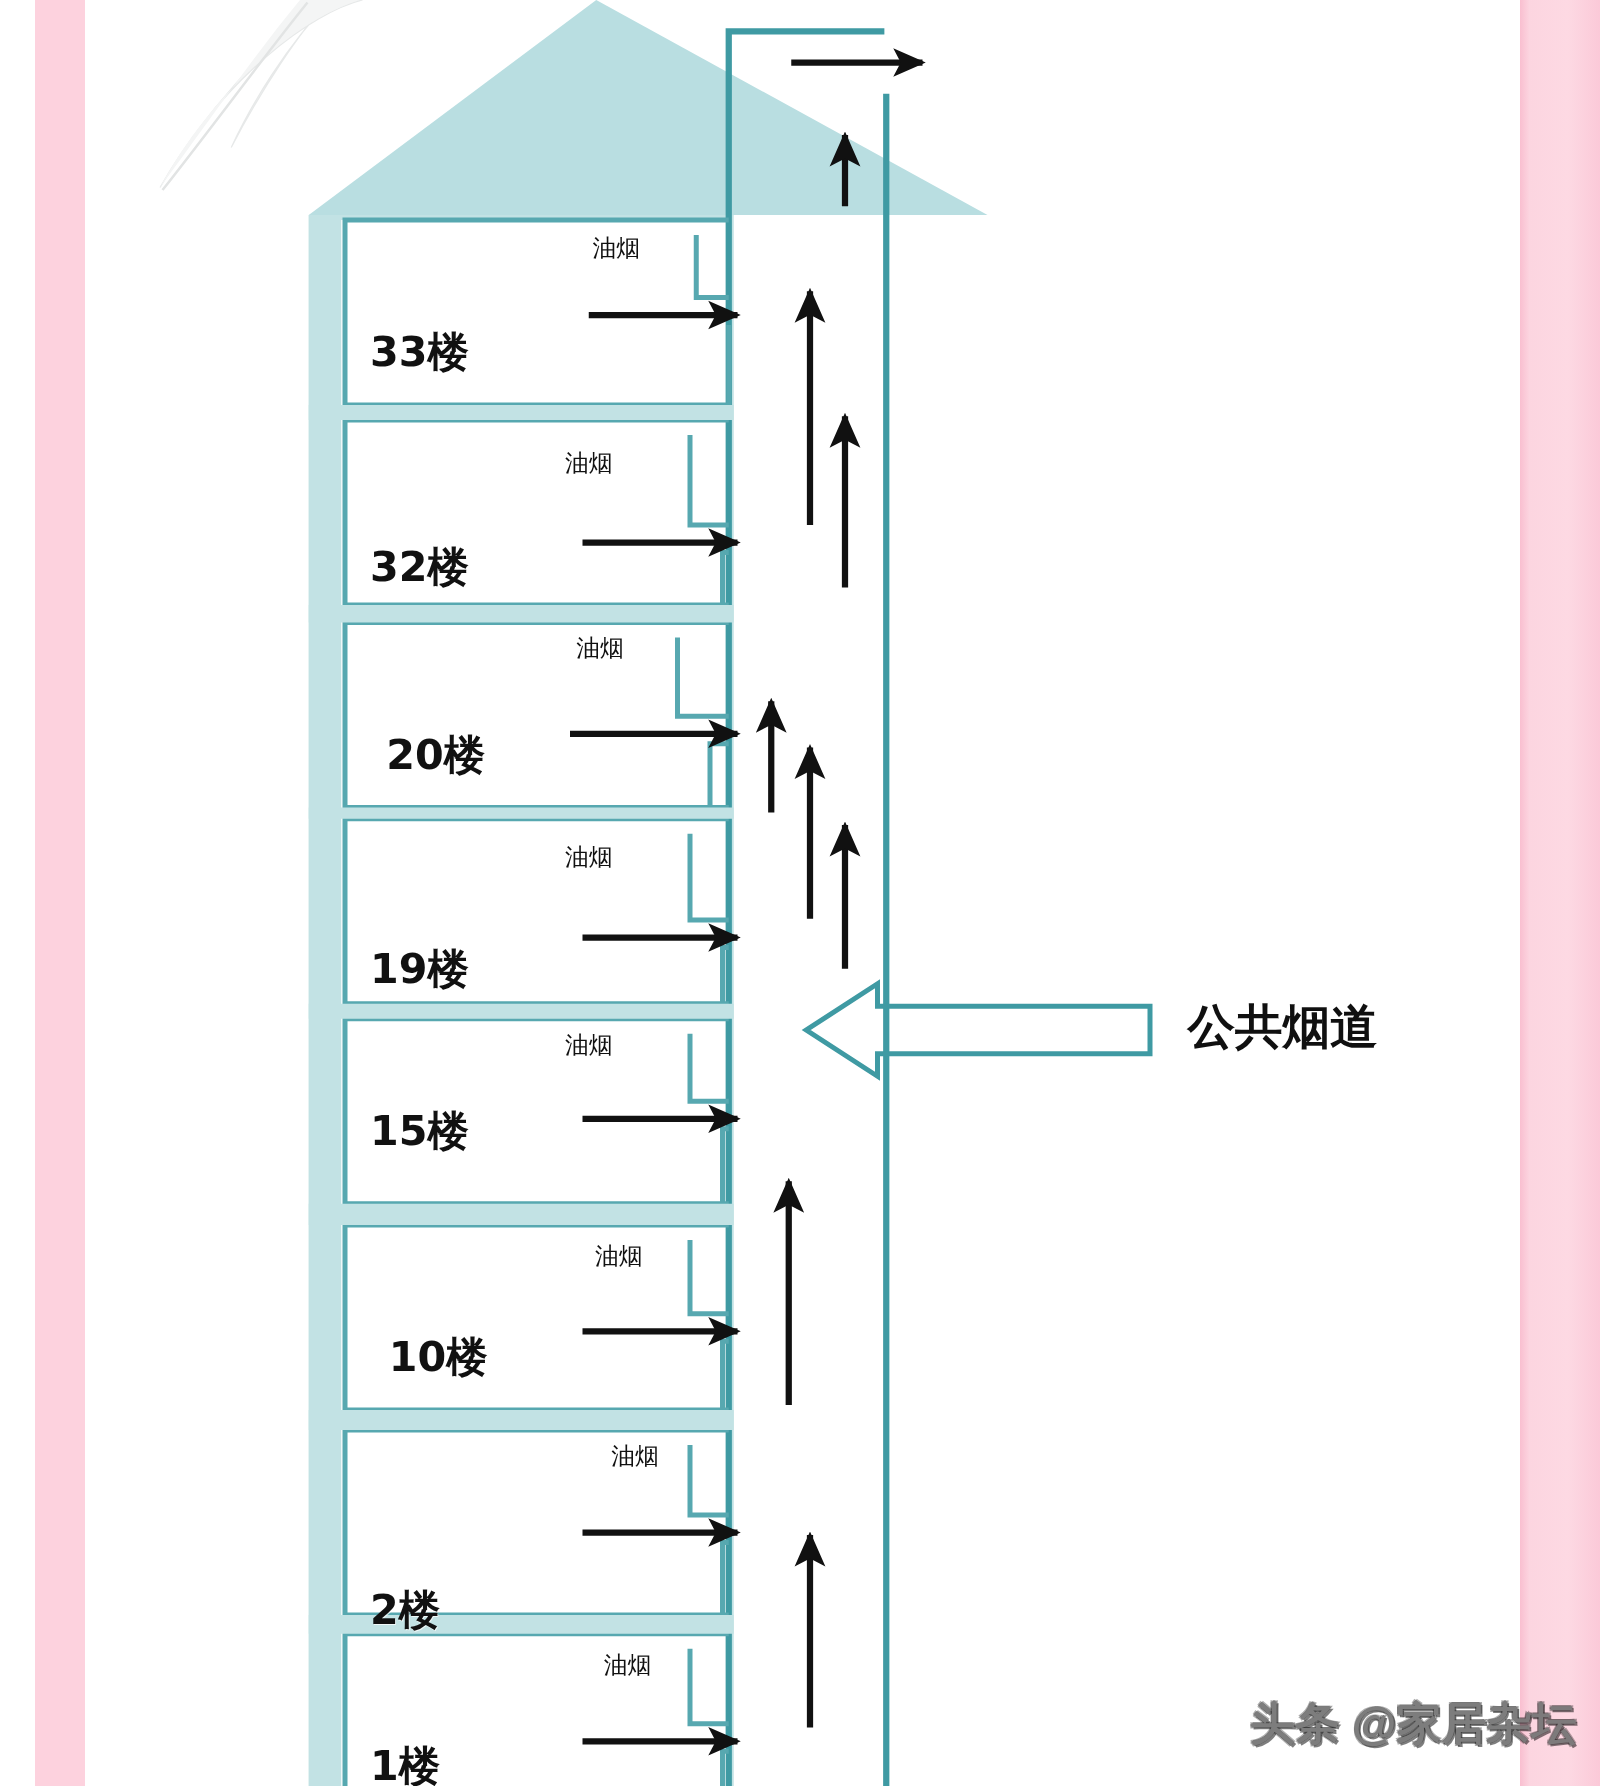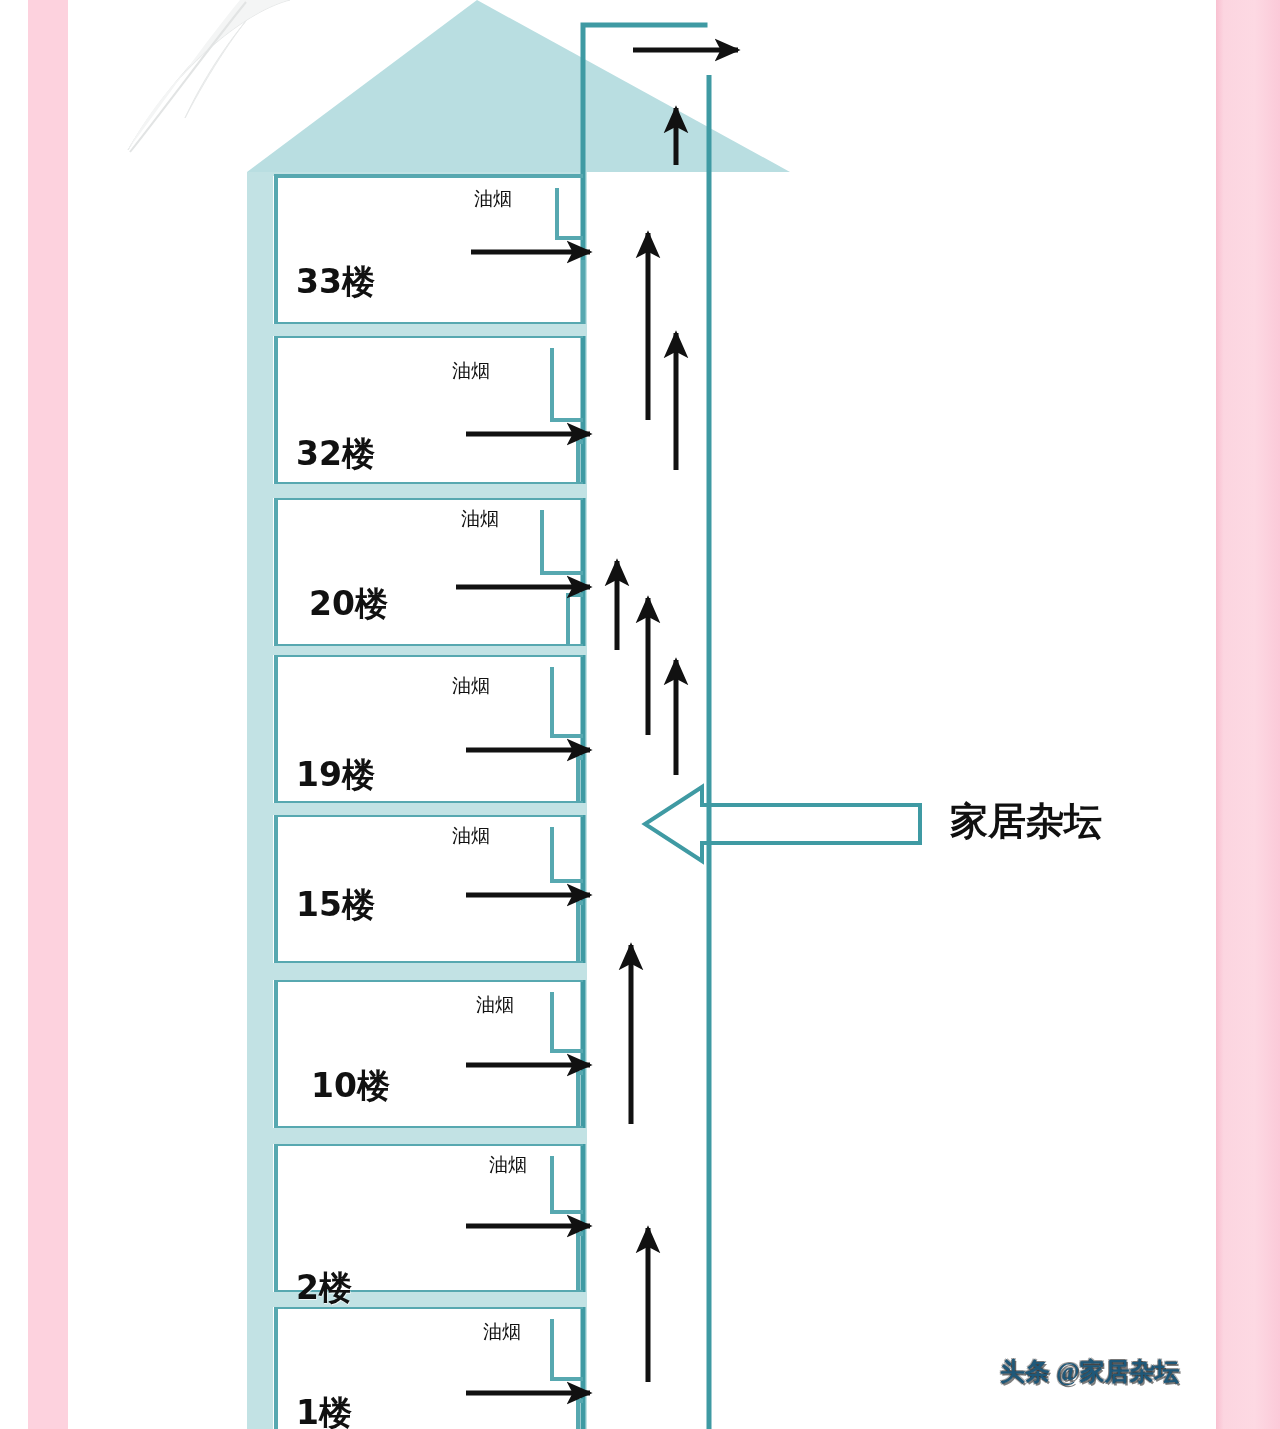--- a/index.html
+++ b/index.html
@@ -57,24 +57,24 @@
     font-size: 19px;
     font-weight: 400;
   }
   .flue-label {
     font-size: 38px;
     font-weight: 700;
     color: #101010;
   }
   .watermark {
     position: absolute;
-    font-size: 25px;
+    font-size: 36px;
     font-weight: 700;
-    color: #0c4a6e;
-    font-family: Liberation Serif, serif;
+    color: #737373;
+    font-family: Liberation Sans, sans-serif;
     white-space: nowrap;
     text-shadow:
        1.5px 1.5px 0 rgba(0,0,0,0.55),
       -1px -1px 0 rgba(0,0,0,0.35),
        1px -1px 0 rgba(0,0,0,0.35),
       -1px  1px 0 rgba(0,0,0,0.35);
     opacity: 0.92;
   }
 </style>
 </head>
@@ -186,17 +186,17 @@
       <div class="lbl smoke-label" style="left: 474px; top: 186px;">油烟</div>
       <div class="lbl smoke-label" style="left: 452px; top: 358px;">油烟</div>
       <div class="lbl smoke-label" style="left: 461px; top: 506px;">油烟</div>
       <div class="lbl smoke-label" style="left: 452px; top: 673px;">油烟</div>
       <div class="lbl smoke-label" style="left: 452px; top: 823px;">油烟</div>
       <div class="lbl smoke-label" style="left: 476px; top: 992px;">油烟</div>
       <div class="lbl smoke-label" style="left: 489px; top: 1152px;">油烟</div>
       <div class="lbl smoke-label" style="left: 483px; top: 1319px;">油烟</div>
     </div>
 
-  <div class="lbl flue-label" style="left:950px; top:796px;">家居杂坛</div>
+  <div class="lbl flue-label" style="left:950px; top:796px;">公共烟道</div>
 
   <div class="watermark" style="left:1000px; top:1355px;">头条 @家居杂坛</div>
 
 </div>
 
 </body></html>

